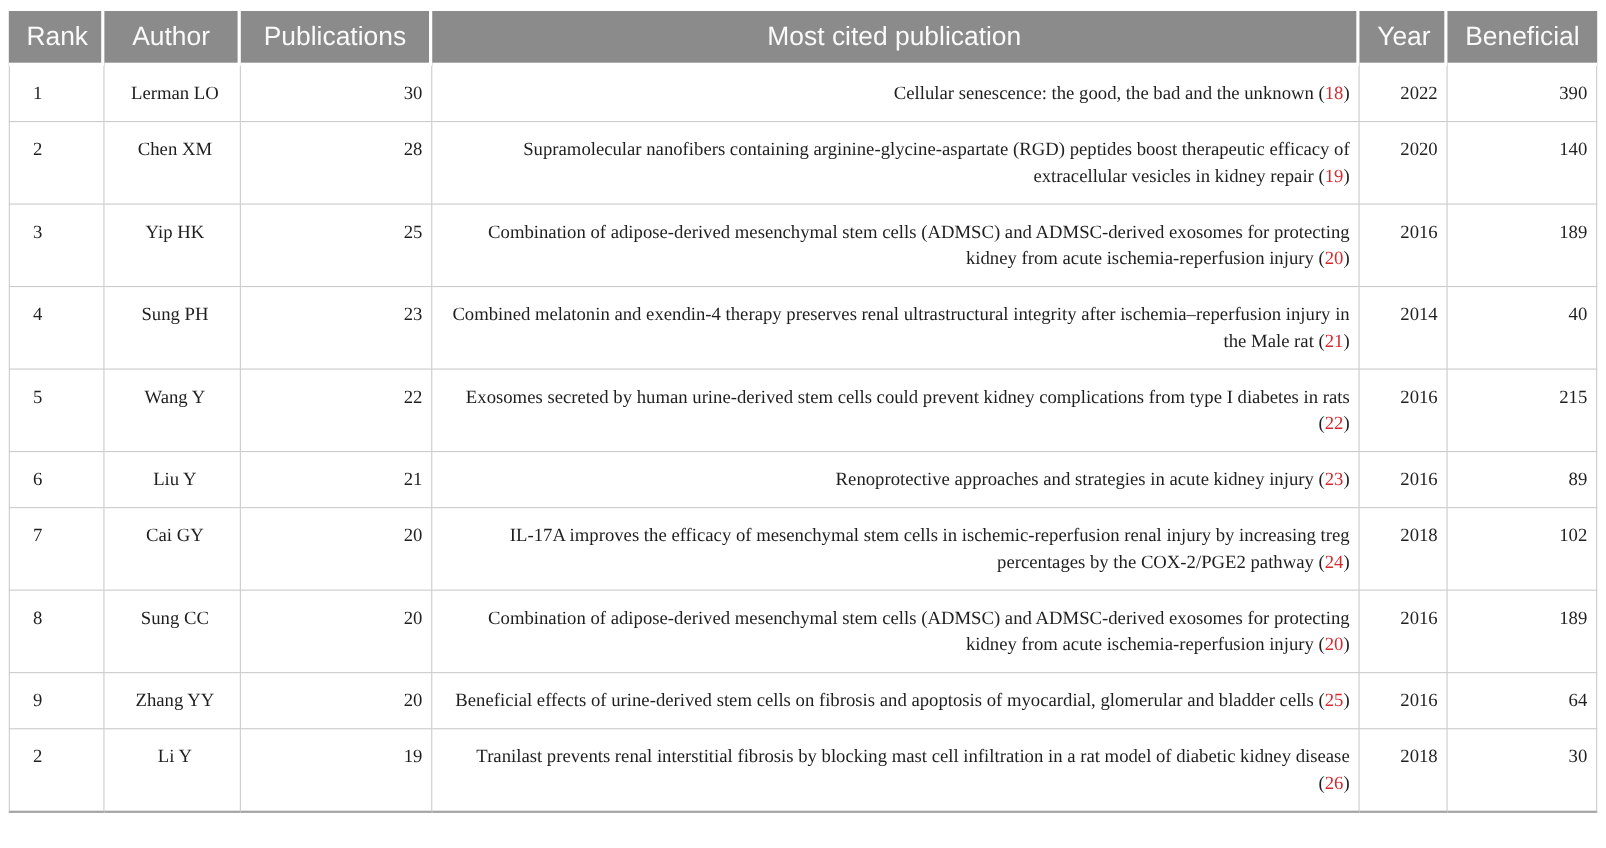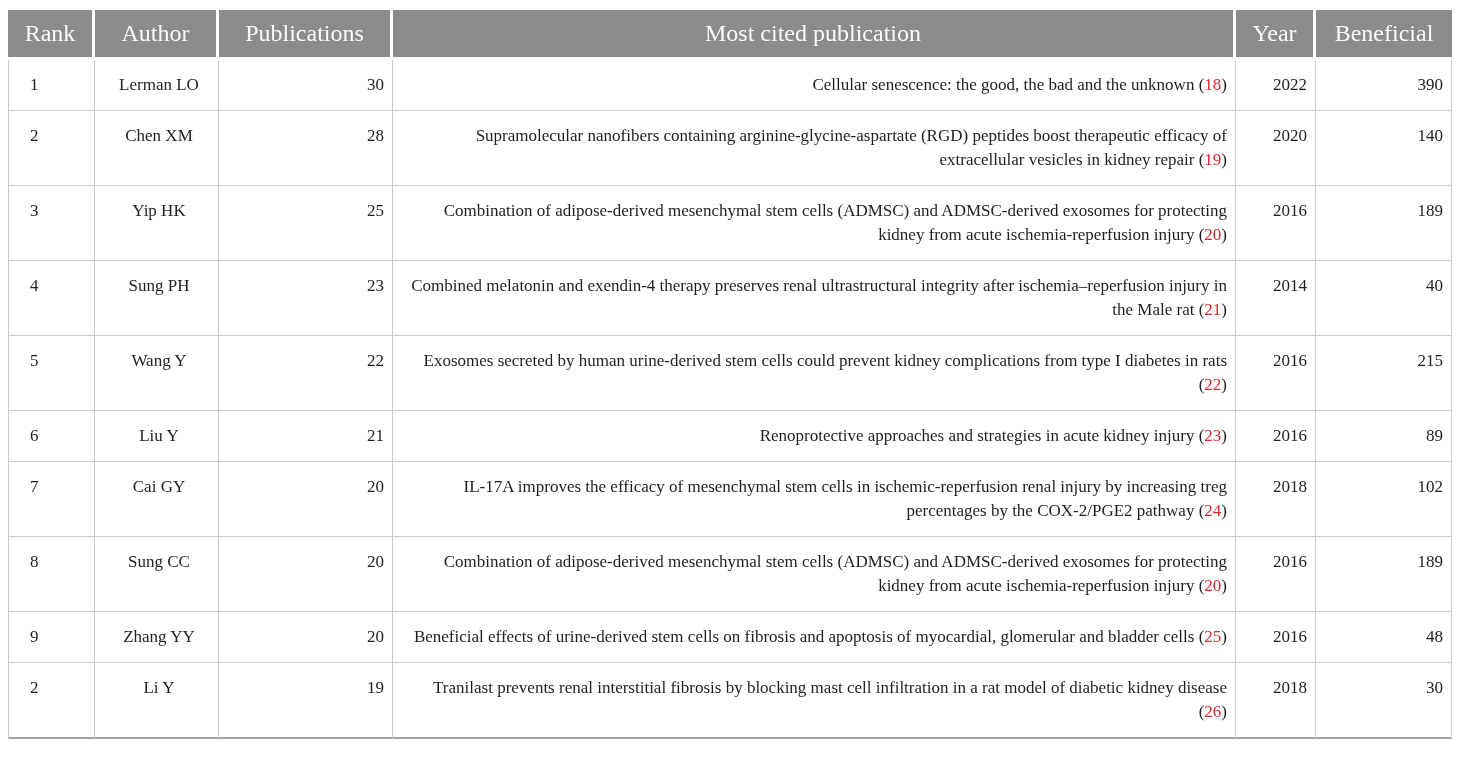--- a/index.html
+++ b/index.html
@@ -17,21 +17,21 @@
     border-spacing: 0;
     table-layout: fixed;
     width: 1444px;
     color: var(--body_text, #1f1f1f);
     font-size: 17px;
   }
   
   thead th {
     background: var(--header_bg, #8b8b8b);
     color: var(--header_text, #fafafa);
-    font-family: Liberation Serif, serif;
+    font-family: Liberation Sans, sans-serif;
     font-weight: 400;
     font-size: 24px;
     line-height: 27px;
     padding: 10px 16px;
     text-align: center;
     border-right: 3px solid #ffffff;
     border-bottom: 3px solid #ffffff;
     overflow: hidden;
     white-space: nowrap;
   }
@@ -148,21 +148,21 @@
     <td class="col-year"><span>2016</span></td>
     <td class="col-citations"><span>189</span></td>
   </tr>
 
   <tr>
     <td class="col-rank"><span>9</span></td>
     <td class="col-author"><span>Zhang YY</span></td>
     <td class="col-publications"><span>20</span></td>
     <td class="col-title"><span>Beneficial effects of urine-derived stem cells on fibrosis and apoptosis of myocardial, glomerular and bladder cells</span><span class="paren"> (</span><span class="ref">25</span><span class="paren">)</span></td>
     <td class="col-year"><span>2016</span></td>
-    <td class="col-citations"><span>48</span></td>
+    <td class="col-citations"><span>64</span></td>
   </tr>
 
   <tr>
     <td class="col-rank"><span>2</span></td>
     <td class="col-author"><span>Li Y</span></td>
     <td class="col-publications"><span>19</span></td>
     <td class="col-title"><span>Tranilast prevents renal interstitial fibrosis by blocking mast cell infiltration in a rat model of diabetic kidney disease</span><span class="paren"> (</span><span class="ref">26</span><span class="paren">)</span></td>
     <td class="col-year"><span>2018</span></td>
     <td class="col-citations"><span>30</span></td>
   </tr>

